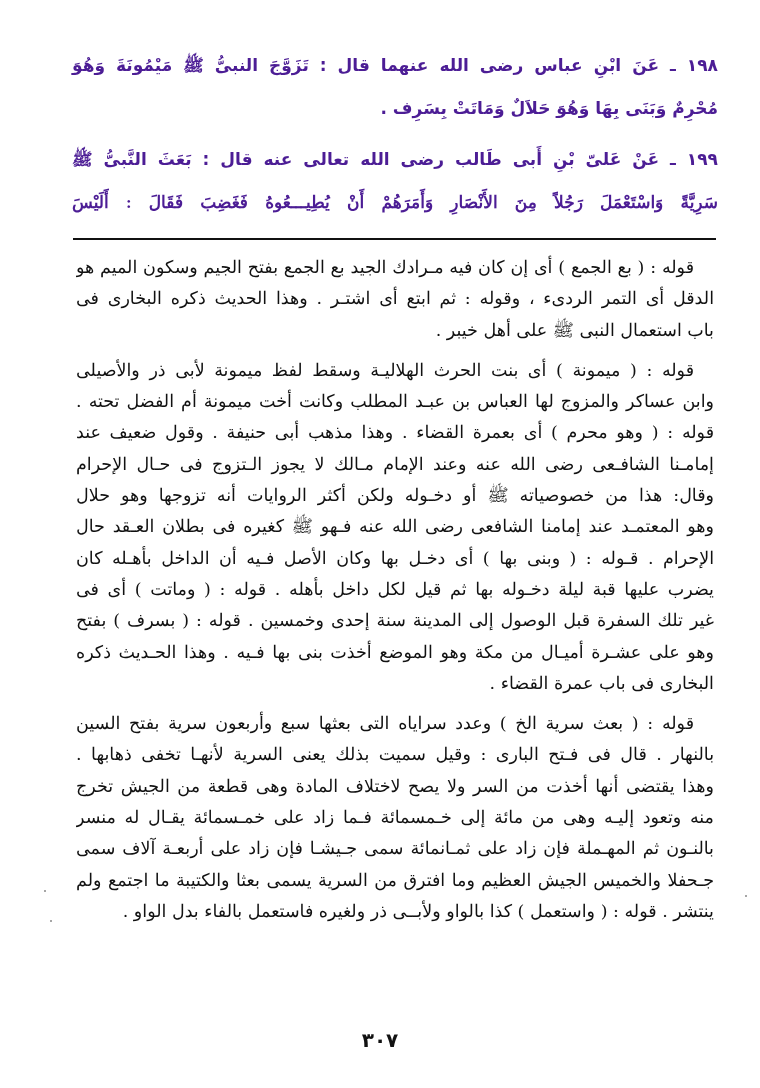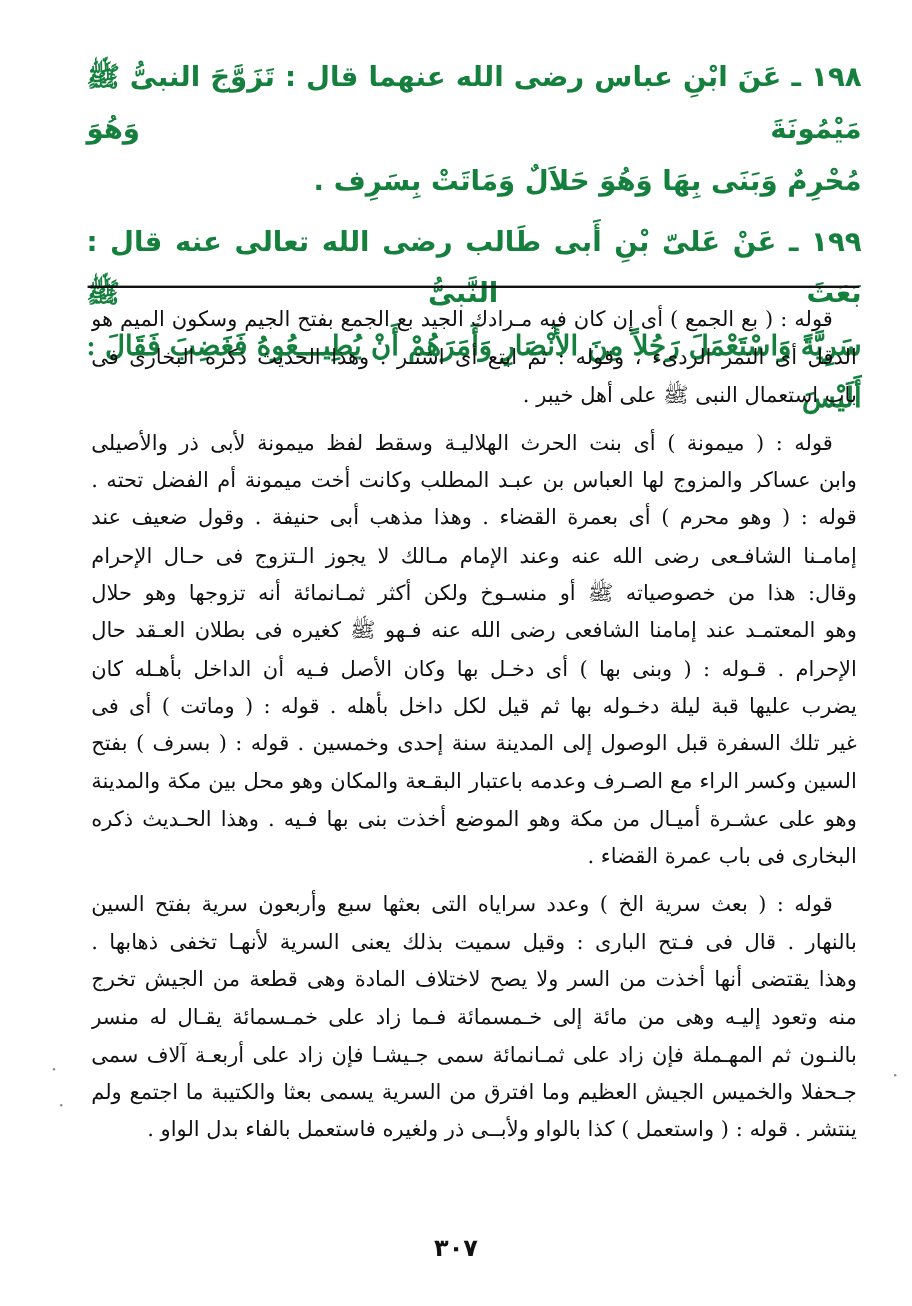--- a/index.html
+++ b/index.html
@@ -26,24 +26,24 @@
       left: 72px;
       top: 44px;
       width: 646px;
       direction: rtl;
       text-align: justify;
       text-align-last: right;
     }
     .hadith {
       font-family: "DejaVu Sans", "Liberation Sans", sans-serif;
       font-weight: bold;
-      font-size: 23px;
+      font-size: 17px;
       line-height: 43px;
       margin: 0 0 8px 0;
-      color: #15803d;
+      color: #4c1d95;
     }
     .divider {
       position: absolute;
       left: 73px;
       top: 238px;
       width: 643px;
       height: 0;
       border-top: 2.5px solid #111111;
     }
     .commentary {
@@ -119,26 +119,25 @@
     <p class="para">
       <span class="line indent">قوله : ( بع الجمع ) أى إن كان فيه مـرادك الجيد بع الجمع بفتح الجيم وسكون الميم هو</span>
       <span class="line">الدقل أى التمر الردىء ، وقوله : ثم ابتع أى اشتـر . وهذا الحديث ذكره البخارى فى</span>
       <span class="line last">باب استعمال النبى ﷺ على أهل خيبر .</span>
     </p>
     <p class="para gap">
       <span class="line indent">قوله : ( ميمونة ) أى بنت الحرث الهلاليـة وسقط لفظ ميمونة لأبى ذر والأصيلى</span>
       <span class="line">وابن عساكر والمزوج لها العباس بن عبـد المطلب وكانت أخت ميمونة أم الفضل تحته .</span>
       <span class="line">قوله : ( وهو محرم ) أى بعمرة القضاء . وهذا مذهب أبى حنيفة . وقول ضعيف عند</span>
       <span class="line">إمامـنا الشافـعى رضى الله عنه وعند الإمام مـالك لا يجوز الـتزوج فى حـال الإحرام</span>
-      <span class="line">وقال: هذا من خصوصياته ﷺ أو منسـوخ ولكن أكثر ثمـانمائة أنه تزوجها وهو حلال</span>
+      <span class="line">وقال: هذا من خصوصياته ﷺ أو دخـوله ولكن أكثر الروايات أنه تزوجها وهو حلال</span>
       <span class="line">وهو المعتمـد عند إمامنا الشافعى رضى الله عنه فـهو ﷺ كغيره فى بطلان العـقد حال</span>
       <span class="line">الإحرام . قـوله : ( وبنى بها ) أى دخـل بها وكان الأصل فـيه أن الداخل بأهـله كان</span>
       <span class="line">يضرب عليها قبة ليلة دخـوله بها ثم قيل لكل داخل بأهله . قوله : ( وماتت ) أى فى</span>
       <span class="line">غير تلك السفرة قبل الوصول إلى المدينة سنة إحدى وخمسين . قوله : ( بسرف ) بفتح</span>
-      <span class="line">السين وكسر الراء مع الصـرف وعدمه باعتبار البقـعة والمكان وهو محل بين مكة والمدينة</span>
       <span class="line">وهو على عشـرة أميـال من مكة وهو الموضع أخذت بنى بها فـيه . وهذا الحـديث ذكره</span>
       <span class="line last">البخارى فى باب عمرة القضاء .</span>
     </p>
     <p class="para gap">
       <span class="line indent">قوله : ( بعث سرية الخ ) وعدد سراياه التى بعثها سبع وأربعون سرية بفتح السين</span>
       <span class="line">بالنهار . قال فى فـتح البارى : وقيل سميت بذلك يعنى السرية لأنهـا تخفى ذهابها .</span>
       <span class="line">وهذا يقتضى أنها أخذت من السر ولا يصح لاختلاف المادة وهى قطعة من الجيش تخرج</span>
       <span class="line">منه وتعود إليـه وهى من مائة إلى خـمسمائة فـما زاد على خمـسمائة يقـال له منسر</span>
       <span class="line">بالنـون ثم المهـملة فإن زاد على ثمـانمائة سمى جـيشـا فإن زاد على أربعـة آلاف سمى</span>
       <span class="line">جـحفلا والخميس الجيش العظيم وما افترق من السرية يسمى بعثا والكتيبة ما اجتمع ولم</span>

